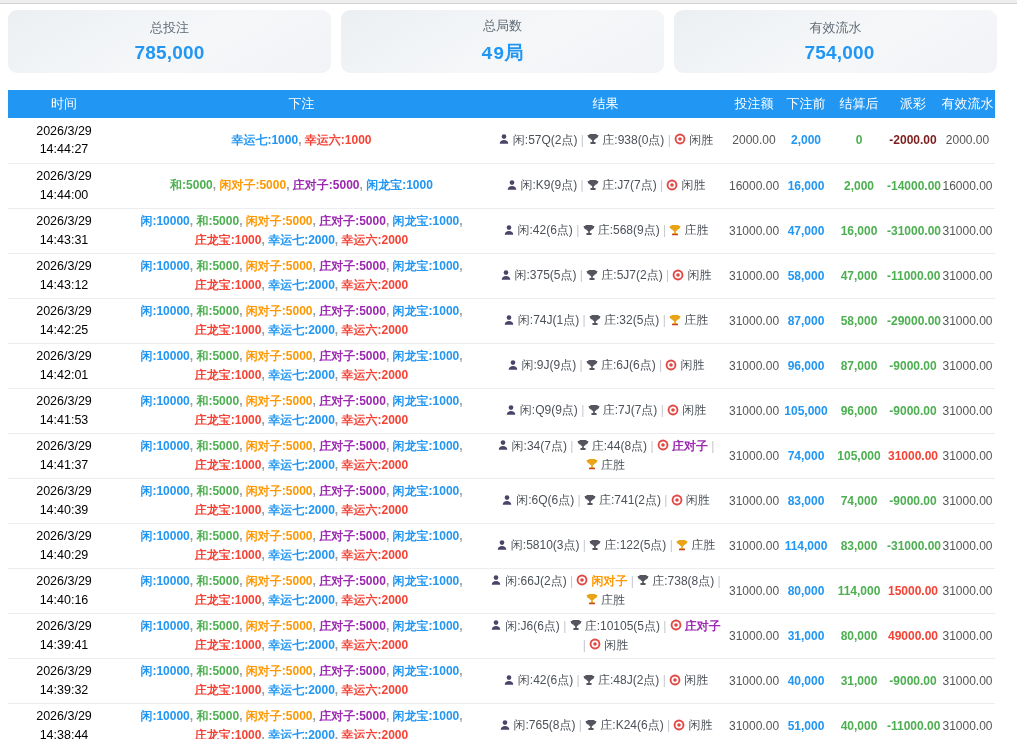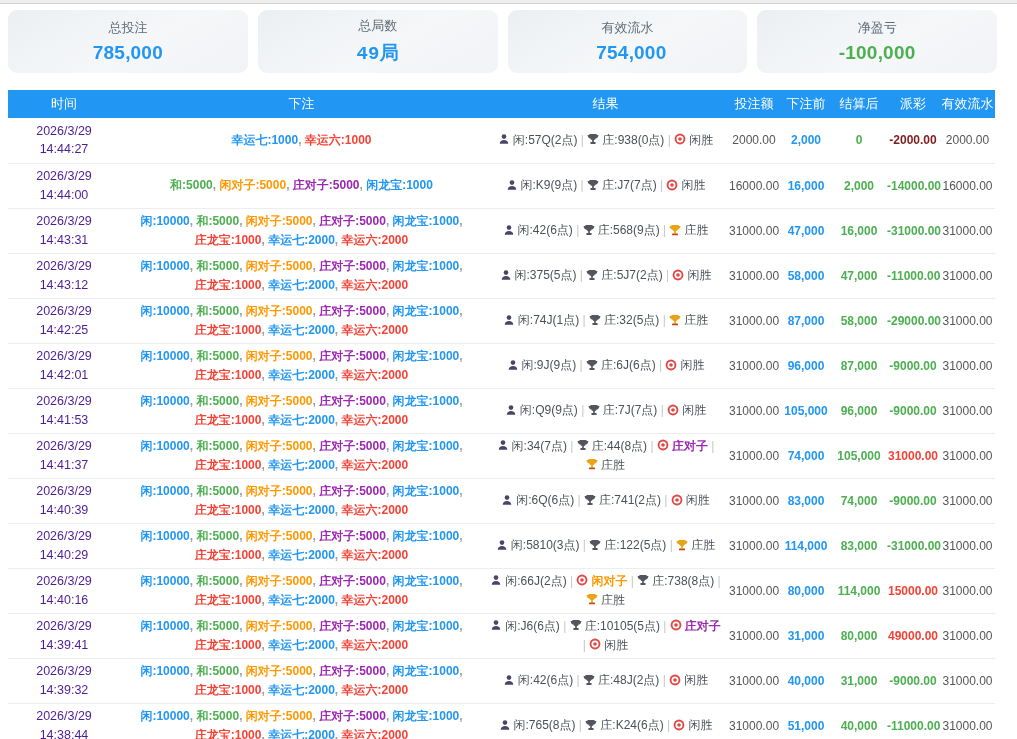--- a/index.html
+++ b/index.html
@@ -11,21 +11,21 @@
     background:linear-gradient(150deg,#eceff2 0%,#f5f7f9 55%,#f1f3f6 100%);
     display:flex;flex-direction:column;align-items:center;justify-content:center;gap:5px}
   .card-label{font-size:13px;color:#5f6b76}
   .card-value{font-size:19px;font-weight:bold;letter-spacing:.2px}
   .table-wrap{margin:17px 22px 0 8px}
   table{width:987px;border-collapse:collapse;table-layout:fixed}
   thead th{background:#2196f3;color:#fff;font-size:13px;font-weight:normal;
     height:28px;text-align:center;padding:0}
   tbody td{border-bottom:1px solid #ebedef;height:45px;text-align:center;
     vertical-align:middle;font-size:12px;padding:2px 1px}
-  .c-time{color:#4c1d95;font-size:12.5px;line-height:1.45}
+  .c-time{color:#000000;font-size:12.5px;line-height:1.45}
   .c-bets{font-weight:bold;font-size:12px;line-height:1.55;padding:2px 16px}
   .bsep{color:#9aa0a6}
   .c-result{color:#4b5158;font-size:12px;line-height:1.55;padding:2px 6px}
   .pipe{color:#c3c7cc}
   .ric{width:12px;height:12px;vertical-align:-1.5px;margin-right:3px}
   .c-amt,.c-turnover{color:#555}
   .c-before{color:#2196f3;font-weight:bold}
   .c-after{color:#4caf50;font-weight:bold}
   .c-payout{font-weight:bold}
 </style>
@@ -40,24 +40,20 @@
     <div class="card-value" style="color: rgb(33, 150, 243);">785,000</div>
   </div>
   <div class="card">
     <div class="card-label">总局数</div>
     <div class="card-value" style="color: rgb(33, 150, 243); font-family: Liberation Mono, monospace;">49局</div>
   </div>
   <div class="card">
     <div class="card-label">有效流水</div>
     <div class="card-value" style="color: rgb(33, 150, 243); margin-left: 8px;">754,000</div>
   </div>
-  <div class="card">
-    <div class="card-label">净盈亏</div>
-    <div class="card-value" style="color: rgb(76, 175, 80);">-100,000</div>
-  </div>
 </div>
 
 <div class="table-wrap">
   <table>
     <colgroup>
       <col style="width:112px">
         <col style="width:363px">
         <col style="width:245px">
       <col style="width:52px">
         <col style="width:52px">

